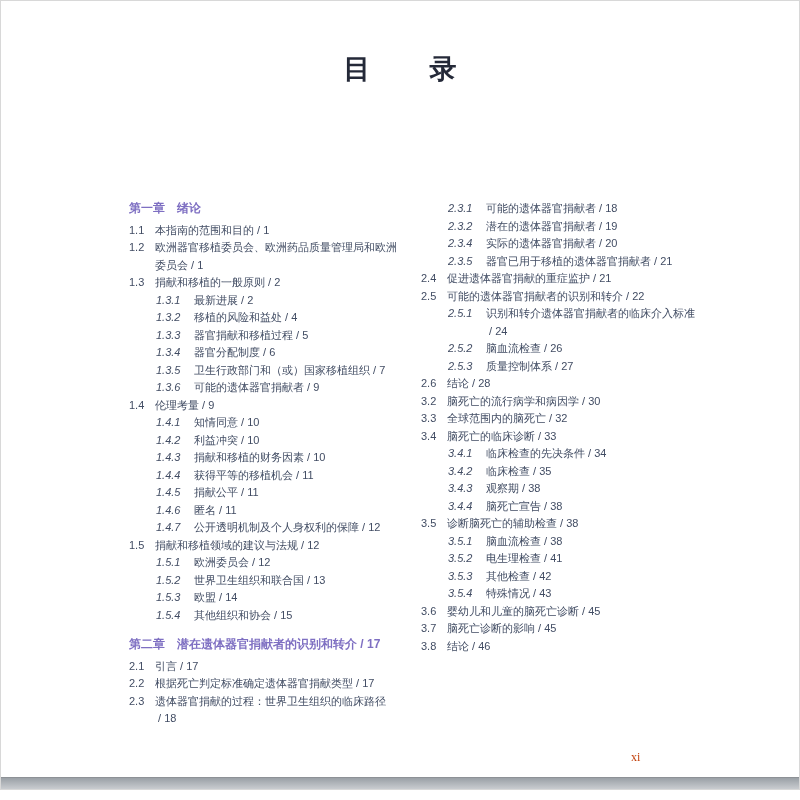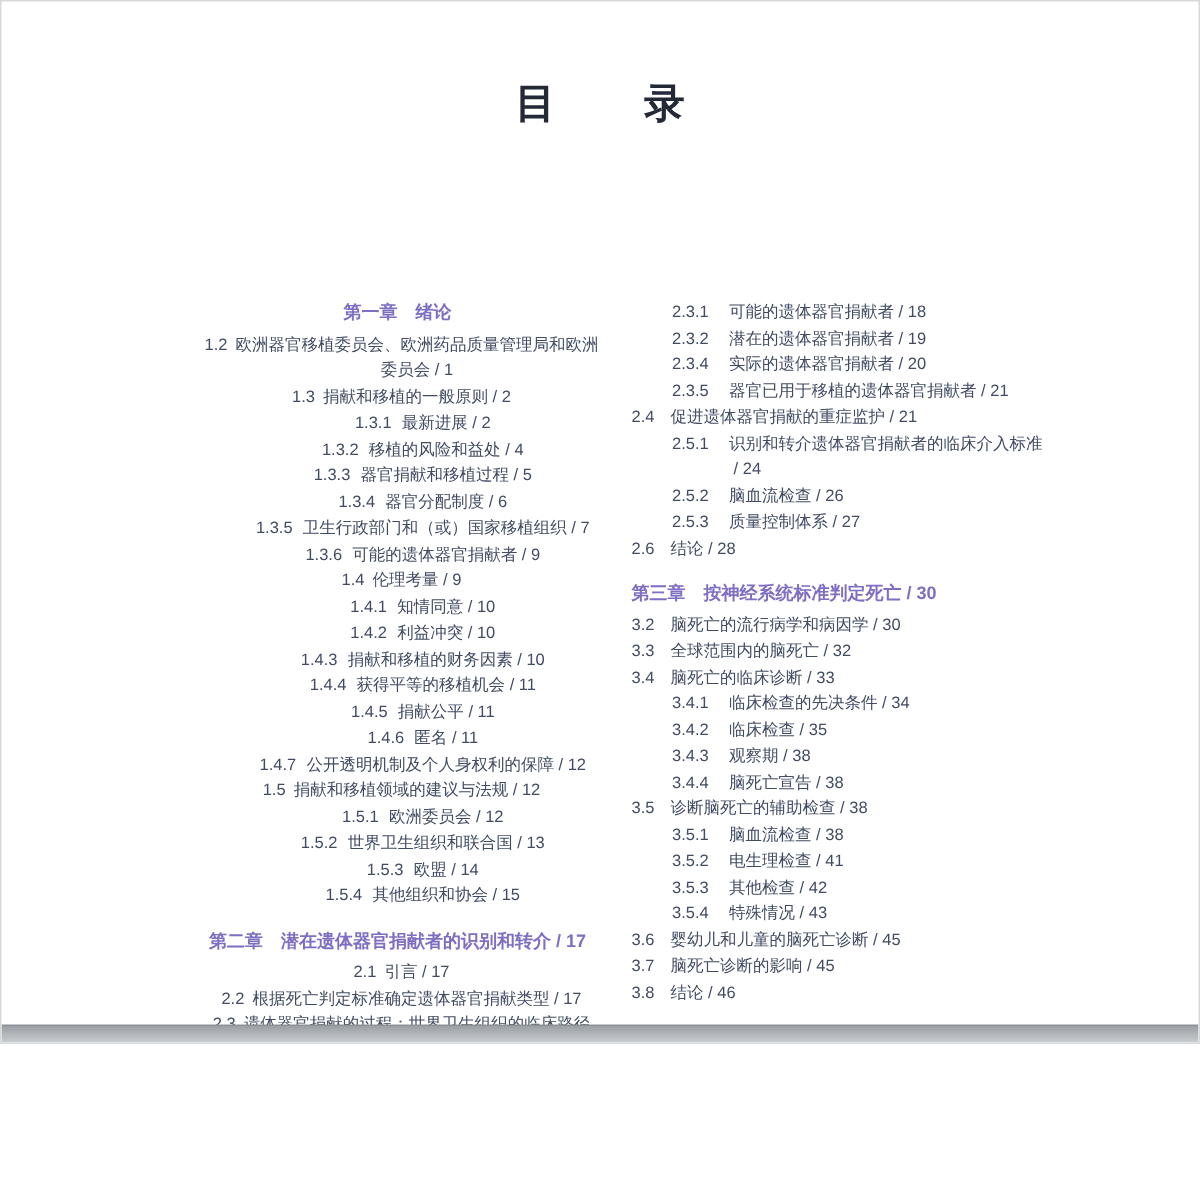--- a/index.html
+++ b/index.html
@@ -4,67 +4,68 @@
 <style>
   * { margin:0; padding:0; box-sizing:border-box; }
   html,body { background:#ffffff; }
   body {
     width:800px; height:800px;
     font-family:"Liberation Sans","DejaVu Sans",sans-serif;
     position:relative;
   }
   .page {
     position:absolute; left:0; top:0;
-    width:800px; height:696px;
+    width:800px; height:790px;
     background:#ffffff;
     border:1px solid #d8d8d8;
     overflow:hidden;
   }
   .title {
     position:absolute; top:50px; left:0; width:100%;
     text-align:center;
     font-size:27px; font-weight:bold;
     color:#242938;
     letter-spacing:16px; text-indent:16px;
   }
   .col {
     position:absolute; top:199px;
     font-size:11px; line-height:17.5px;
     color:#414c63;
   }
-  #col-left  { left:128px; width:272px;text-align:center; }
+  #col-left  { left:128px; width:272px; }
   #col-right { left:420px; width:278px; }
   .chapter {
     color:#7e6fc2; font-weight:bold; font-size:12px;
     margin-bottom:4px;
   }
   .chapter:not(:first-child) { margin-top:12px; }
   .lv2 { padding-left:26px; text-indent:-26px; }
   .lv2 .num { display:inline-block; width:26px; text-indent:0; }
   .lv3 { margin-left:27px; padding-left:38px; text-indent:-38px; }
-  .lv3 .num { display:inline-block; width:38px; text-indent:0; }
+  .lv3 .num { display:inline-block; width:38px; text-indent:0;font-style:italic; }
   .pg { white-space:pre; }
   .folio {
     position:absolute; left:630px; top:749px;
     font-family:"Liberation Serif","DejaVu Serif",serif;
     font-size:12px; color:#c2410c;
   }
   .band {
     position:absolute; left:0; bottom:0; width:100%; height:12px;
     background:linear-gradient(#9aa0a6,#c9ccd0);
     border-top:1px solid #8d9196;
   }
 </style>
 </head>
 <body>
 
 <div class="page">
   <h1 class="title">目　录</h1>
   <div class="col" id="col-left">
       <div class="chapter"><span class="txt">第一章　绪论</span></div>
+      <div class="lv2"><span class="num">1.1</span><span class="txt">本指南的范围和目的</span><span class="pg"> / </span><span class="pg">1</span></div>
       <div class="lv2"><span class="num">1.2</span><span class="txt">欧洲器官移植委员会、欧洲药品质量管理局和欧洲委员会</span><span class="pg"> / </span><span class="pg">1</span></div>
       <div class="lv2"><span class="num">1.3</span><span class="txt">捐献和移植的一般原则</span><span class="pg"> / </span><span class="pg">2</span></div>
       <div class="lv3"><span class="num">1.3.1</span><span class="txt">最新进展</span><span class="pg"> / </span><span class="pg">2</span></div>
       <div class="lv3"><span class="num">1.3.2</span><span class="txt">移植的风险和益处</span><span class="pg"> / </span><span class="pg">4</span></div>
       <div class="lv3"><span class="num">1.3.3</span><span class="txt">器官捐献和移植过程</span><span class="pg"> / </span><span class="pg">5</span></div>
       <div class="lv3"><span class="num">1.3.4</span><span class="txt">器官分配制度</span><span class="pg"> / </span><span class="pg">6</span></div>
       <div class="lv3"><span class="num">1.3.5</span><span class="txt">卫生行政部门和（或）国家移植组织</span><span class="pg"> / </span><span class="pg">7</span></div>
       <div class="lv3"><span class="num">1.3.6</span><span class="txt">可能的遗体器官捐献者</span><span class="pg"> / </span><span class="pg">9</span></div>
       <div class="lv2"><span class="num">1.4</span><span class="txt">伦理考量</span><span class="pg"> / </span><span class="pg">9</span></div>
       <div class="lv3"><span class="num">1.4.1</span><span class="txt">知情同意</span><span class="pg"> / </span><span class="pg">10</span></div>
@@ -83,25 +84,25 @@
       <div class="lv2"><span class="num">2.1</span><span class="txt">引言</span><span class="pg"> / </span><span class="pg">17</span></div>
       <div class="lv2"><span class="num">2.2</span><span class="txt">根据死亡判定标准确定遗体器官捐献类型</span><span class="pg"> / </span><span class="pg">17</span></div>
       <div class="lv2"><span class="num">2.3</span><span class="txt">遗体器官捐献的过程：世界卫生组织的临床路径</span><span class="pg"> / </span><span class="pg">18</span></div>
     </div>
   <div class="col" id="col-right">
       <div class="lv3"><span class="num">2.3.1</span><span class="txt">可能的遗体器官捐献者</span><span class="pg"> / </span><span class="pg">18</span></div>
       <div class="lv3"><span class="num">2.3.2</span><span class="txt">潜在的遗体器官捐献者</span><span class="pg"> / </span><span class="pg">19</span></div>
       <div class="lv3"><span class="num">2.3.4</span><span class="txt">实际的遗体器官捐献者</span><span class="pg"> / </span><span class="pg">20</span></div>
       <div class="lv3"><span class="num">2.3.5</span><span class="txt">器官已用于移植的遗体器官捐献者</span><span class="pg"> / </span><span class="pg">21</span></div>
       <div class="lv2"><span class="num">2.4</span><span class="txt">促进遗体器官捐献的重症监护</span><span class="pg"> / </span><span class="pg">21</span></div>
+      <div class="lv2"><span class="num">2.5</span><span class="txt">可能的遗体器官捐献者的识别和转介</span><span class="pg"> / </span><span class="pg">22</span></div>
       <div class="lv3"><span class="num">2.5.1</span><span class="txt">识别和转介遗体器官捐献者的临床介入标准</span><span class="pg"> / </span><span class="pg">24</span></div>
       <div class="lv3"><span class="num">2.5.2</span><span class="txt">脑血流检查</span><span class="pg"> / </span><span class="pg">26</span></div>
       <div class="lv3"><span class="num">2.5.3</span><span class="txt">质量控制体系</span><span class="pg"> / </span><span class="pg">27</span></div>
       <div class="lv2"><span class="num">2.6</span><span class="txt">结论</span><span class="pg"> / </span><span class="pg">28</span></div>
-      <div class="chapter"><span class="txt">第三章　按神经系统标准判定死亡</span><span class="pg"> / </span><span class="pg">30</span></div>
       <div class="lv2"><span class="num">3.2</span><span class="txt">脑死亡的流行病学和病因学</span><span class="pg"> / </span><span class="pg">30</span></div>
       <div class="lv2"><span class="num">3.3</span><span class="txt">全球范围内的脑死亡</span><span class="pg"> / </span><span class="pg">32</span></div>
       <div class="lv2"><span class="num">3.4</span><span class="txt">脑死亡的临床诊断</span><span class="pg"> / </span><span class="pg">33</span></div>
       <div class="lv3"><span class="num">3.4.1</span><span class="txt">临床检查的先决条件</span><span class="pg"> / </span><span class="pg">34</span></div>
       <div class="lv3"><span class="num">3.4.2</span><span class="txt">临床检查</span><span class="pg"> / </span><span class="pg">35</span></div>
       <div class="lv3"><span class="num">3.4.3</span><span class="txt">观察期</span><span class="pg"> / </span><span class="pg">38</span></div>
       <div class="lv3"><span class="num">3.4.4</span><span class="txt">脑死亡宣告</span><span class="pg"> / </span><span class="pg">38</span></div>
       <div class="lv2"><span class="num">3.5</span><span class="txt">诊断脑死亡的辅助检查</span><span class="pg"> / </span><span class="pg">38</span></div>
       <div class="lv3"><span class="num">3.5.1</span><span class="txt">脑血流检查</span><span class="pg"> / </span><span class="pg">38</span></div>
       <div class="lv3"><span class="num">3.5.2</span><span class="txt">电生理检查</span><span class="pg"> / </span><span class="pg">41</span></div>

